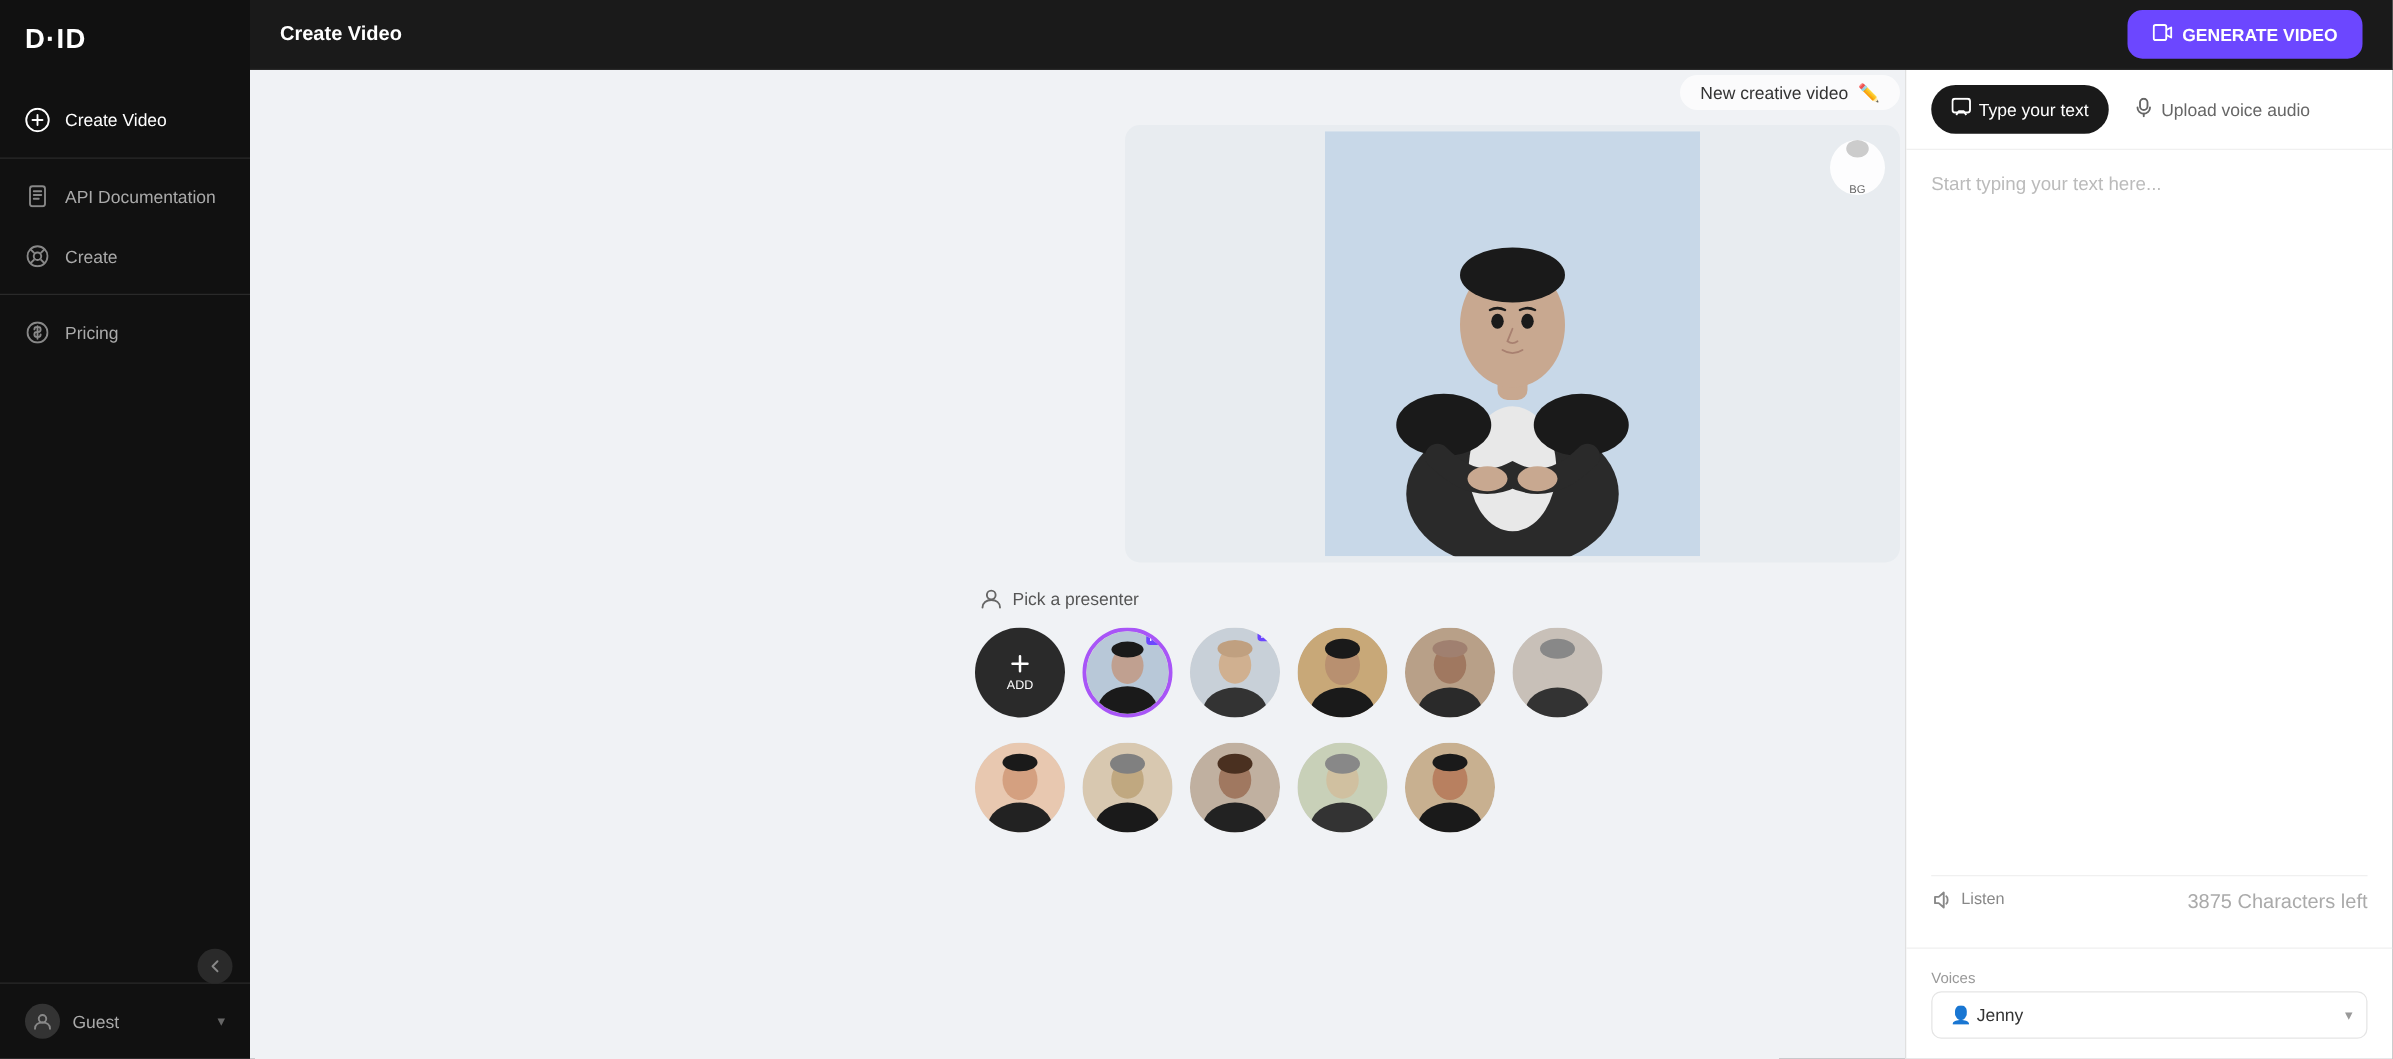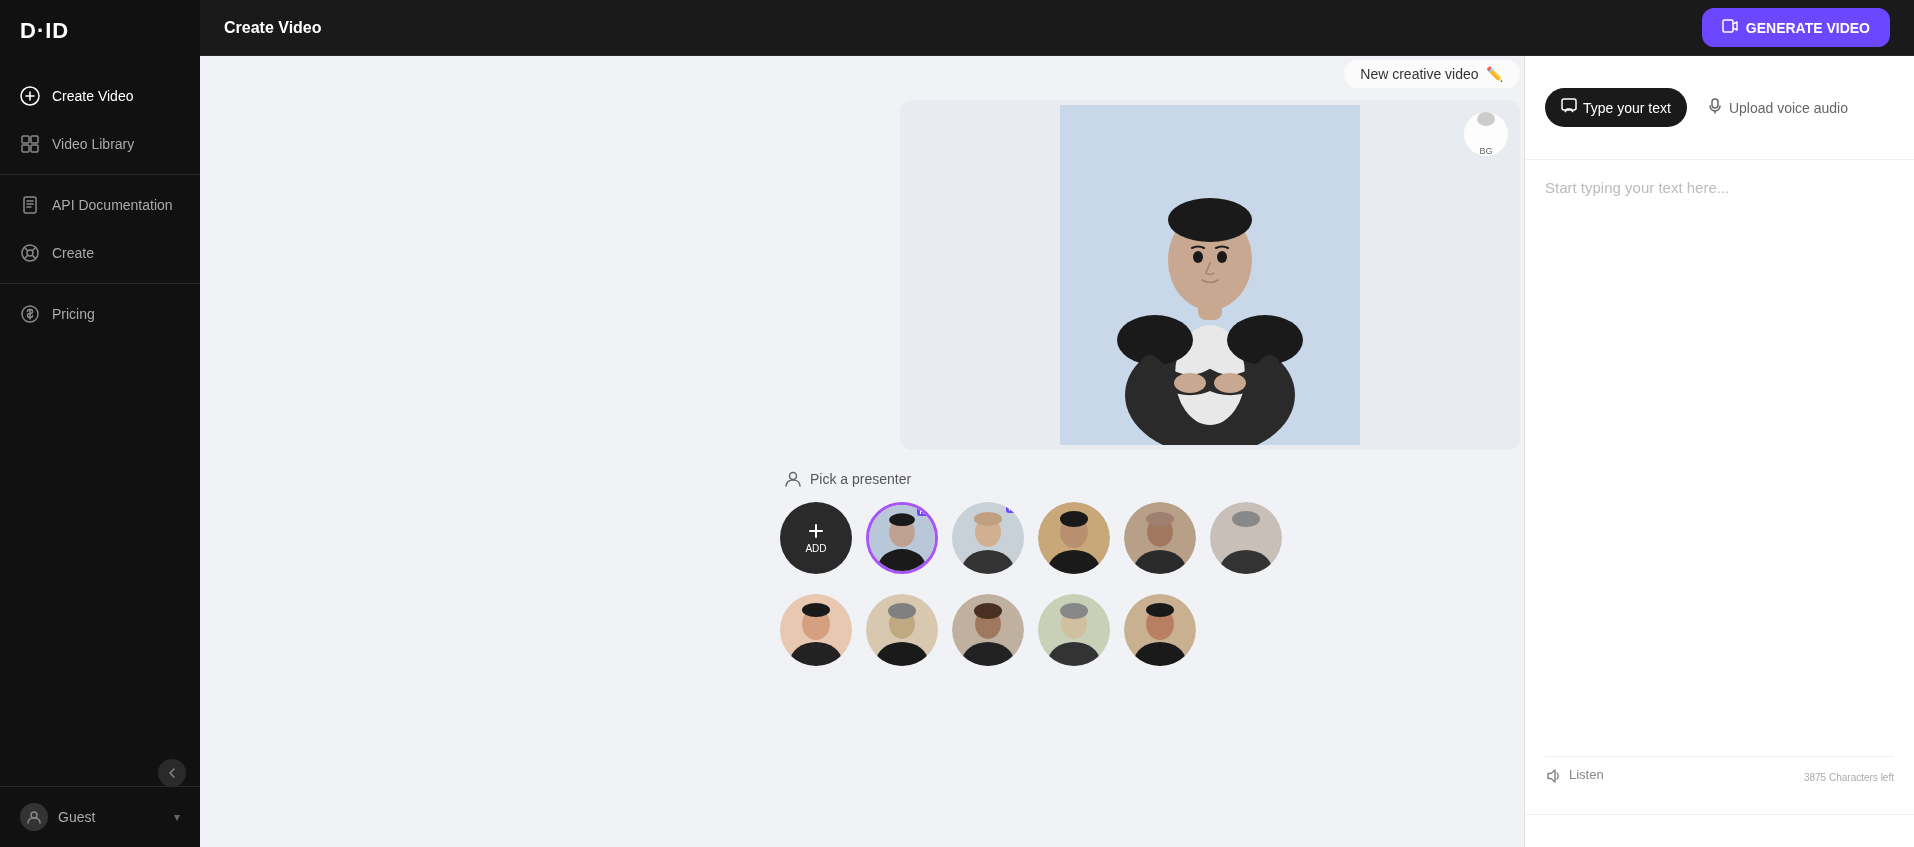--- a/index.html
+++ b/index.html
@@ -280,21 +280,21 @@
       display: flex;
       flex-direction: column;
       flex-shrink: 0;
       border-left: 1px solid #e0e0e0;
     }
 
     
     .input-tabs {
       display: flex;
       align-items: center;
-      padding: 32px 20px;
+      padding: 12px 20px;
       gap: 4px;
       border-bottom: 1px solid #f0f0f0;
     }
     .tab-btn {
       display: flex;
       align-items: center;
       gap: 6px;
       padding: 10px 16px;
       border-radius: 24px;
       border: none;
@@ -344,21 +344,21 @@
       display: flex;
       align-items: flex-start;
       gap: 6px;
       color: #888;
       font-size: 13px;
       cursor: pointer;
       background: none;
       border: none;
     }
     .char-count {
-      font-size: 10px;
+      font-size: 16px;
       color: #aaa;
     }
 
     
     .voice-settings {
       padding: 16px 20px;
       border-top: 1px solid #f0f0f0;
       display: flex;
       flex-direction: column;
       gap: 12px;
@@ -413,31 +413,20 @@
     <div class="nav-item active">
       <span class="nav-icon">
         <svg width="20" height="20" viewBox="0 0 20 20" fill="none">
           <circle cx="10" cy="10" r="9" stroke="#fff" stroke-width="1.5"></circle>
           <path d="M10 6v8M6 10h8" stroke="#fff" stroke-width="1.5" stroke-linecap="round"></path>
         </svg>
       </span>
       <span>Create Video</span>
     </div>
 
-    <div class="nav-item">
-      <span class="nav-icon">
-        <svg width="18" height="18" viewBox="0 0 18 18" fill="none">
-          <rect x="1" y="1" width="7" height="7" rx="1" stroke="#888" stroke-width="1.5"></rect>
-          <rect x="10" y="1" width="7" height="7" rx="1" stroke="#888" stroke-width="1.5"></rect>
-          <rect x="1" y="10" width="7" height="7" rx="1" stroke="#888" stroke-width="1.5"></rect>
-          <rect x="10" y="10" width="7" height="7" rx="1" stroke="#888" stroke-width="1.5"></rect>
-        </svg>
-      </span>
-      <span>Video Library</span>
-    </div>
 
     <div class="nav-divider"></div>
 
     <div class="nav-item">
       <span class="nav-icon">
         <svg width="18" height="18" viewBox="0 0 18 18" fill="none">
           <rect x="3" y="1" width="12" height="16" rx="2" stroke="#888" stroke-width="1.5"></rect>
           <path d="M6 5h6M6 8h6M6 11h4" stroke="#888" stroke-width="1.5" stroke-linecap="round"></path>
         </svg>
       </span>
@@ -703,16 +692,24 @@
           </span>
           <span>Listen</span>
         </button>
         <span class="char-count">3875 Characters left</span>
       </div>
     </div>
 
     <div class="voice-settings">
 
       <div class="voice-row">
+        <div class="voice-col">
+          <div class="setting-label">Voices</div>
+          <div class="select-wrapper">
+            <select class="setting-select">
+              <option>👤 Jenny</option>
+            </select>
+          </div>
+        </div>
       </div>
     </div>
   </div>
 </div>
 
 </body></html>

